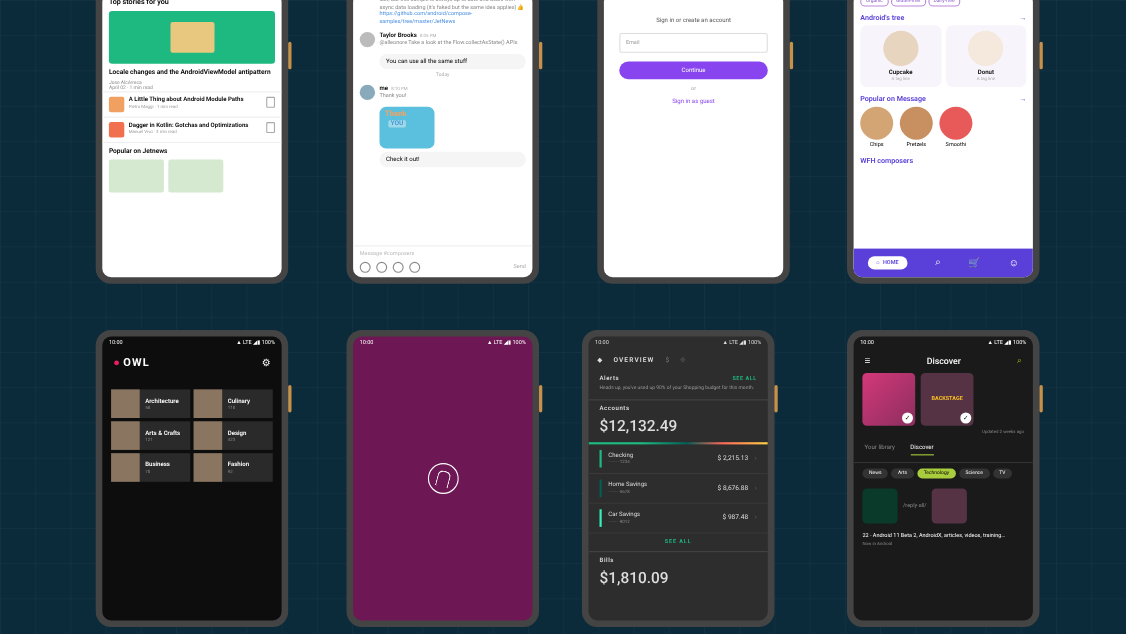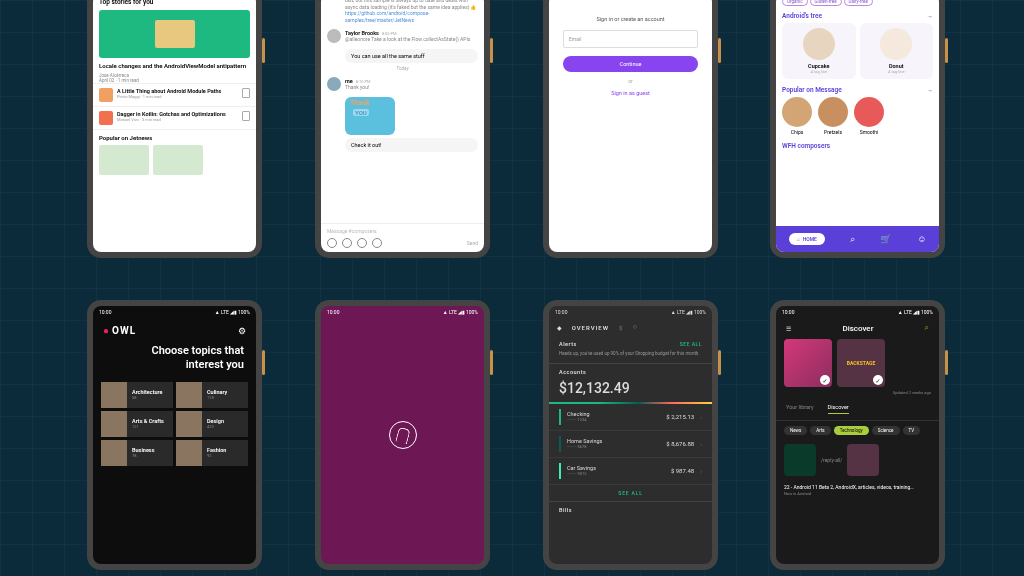--- a/index.html
+++ b/index.html
@@ -88,21 +88,21 @@
 .p5 .grid{display:grid;grid-template-columns:1fr 1fr;gap:3px;padding:10px 8px 0}
 .p5 .topic{height:26px;background:#2a2a2a;display:flex;align-items:center;font-size:5.5px;padding-right:4px}
 .p5 .timg{width:26px;height:26px;background:#8a7560;margin-right:5px}
 .p5 .tn{font-weight:600}
 .p5 .tc{font-size:4px;color:#888}
 
 .p6{top:300px;left:315px}
 .p6 .splash{position:absolute;top:50%;left:50%;transform:translate(-50%,-50%);width:28px;height:28px;border:1.5px solid #fff;border-radius:50%;display:flex;align-items:center;justify-content:center}
 .p6 .splash::before{content:'';width:10px;height:14px;border:1.5px solid #fff;border-radius:5px 5px 0 0;border-bottom:none;transform:rotate(15deg)}
 
-.p7{top:300px;left:543px}
+.p7{top:300px;left:529px}
 .p7 .screen{background:#2d2d2d;color:#ddd}
 .p7 .rhdr{display:flex;align-items:center;padding:6px 8px;gap:10px;font-size:6px}
 .p7 .rov{font-weight:600;letter-spacing:1px}
 .p7 .ralert{display:flex;justify-content:space-between;padding:4px 10px;font-size:5.5px;font-weight:600;letter-spacing:.5px}
 .p7 .rsee{color:#1eb980;font-size:5px}
 .p7 .rmsg{padding:0 10px 6px;font-size:4.5px;color:#999;line-height:1.3;border-bottom:1px solid #444}
 .p7 .racc{padding:5px 10px;font-size:5.5px;font-weight:600;letter-spacing:.5px}
 .p7 .rtot{padding:0 10px;font-size:14px;font-weight:500}
 .p7 .bar{height:2px;margin:6px 0 0;background:linear-gradient(90deg,#1eb980 30%,#045d56 55%,#ff6859 75%,#ffcf44)}
 .p7 .ritm{display:flex;padding:5px 10px;align-items:center;gap:6px;border-bottom:1px solid #393939}
@@ -270,21 +270,20 @@
 <div class="phone p5">
     <div class="screen">
 <div class="statusbar">
         <span>10:00</span>
         <span>▲ LTE ◢▮ 100%</span>
       </div>
 <div class="ohdr">
         <div class="olog">OWL</div>
         <div class="gear">⚙</div>
       </div>
-<div class="oh1"><span>Choose topics that</span><br><span>interest you</span></div>
 <div class="grid">
 <div class="topic">
           <div class="timg"></div>
           <div>
             <div class="tn">Architecture</div>
             <div class="tc">58</div>
           </div>
         </div>
 <div class="topic">
           <div class="timg"></div>
@@ -377,20 +376,21 @@
         <div class="rdot c"></div>
         <div class="rl">
           <div class="rln">Car Savings</div>
           <div class="rls">··········9012</div>
         </div>
         <div class="rv">$ 987.48</div>
         <div class="rch">›</div>
       </div>
 <div class="rsa">SEE ALL</div>
 <div class="racc">Bills</div>
+<div class="rtot">$1,810.09</div>
 </div>
   </div>
 
 <div class="phone p8">
     <div class="screen">
 <div class="statusbar">
         <span>10:00</span>
         <span>▲ LTE ◢▮ 100%</span>
       </div>
 <div class="jhdr">

